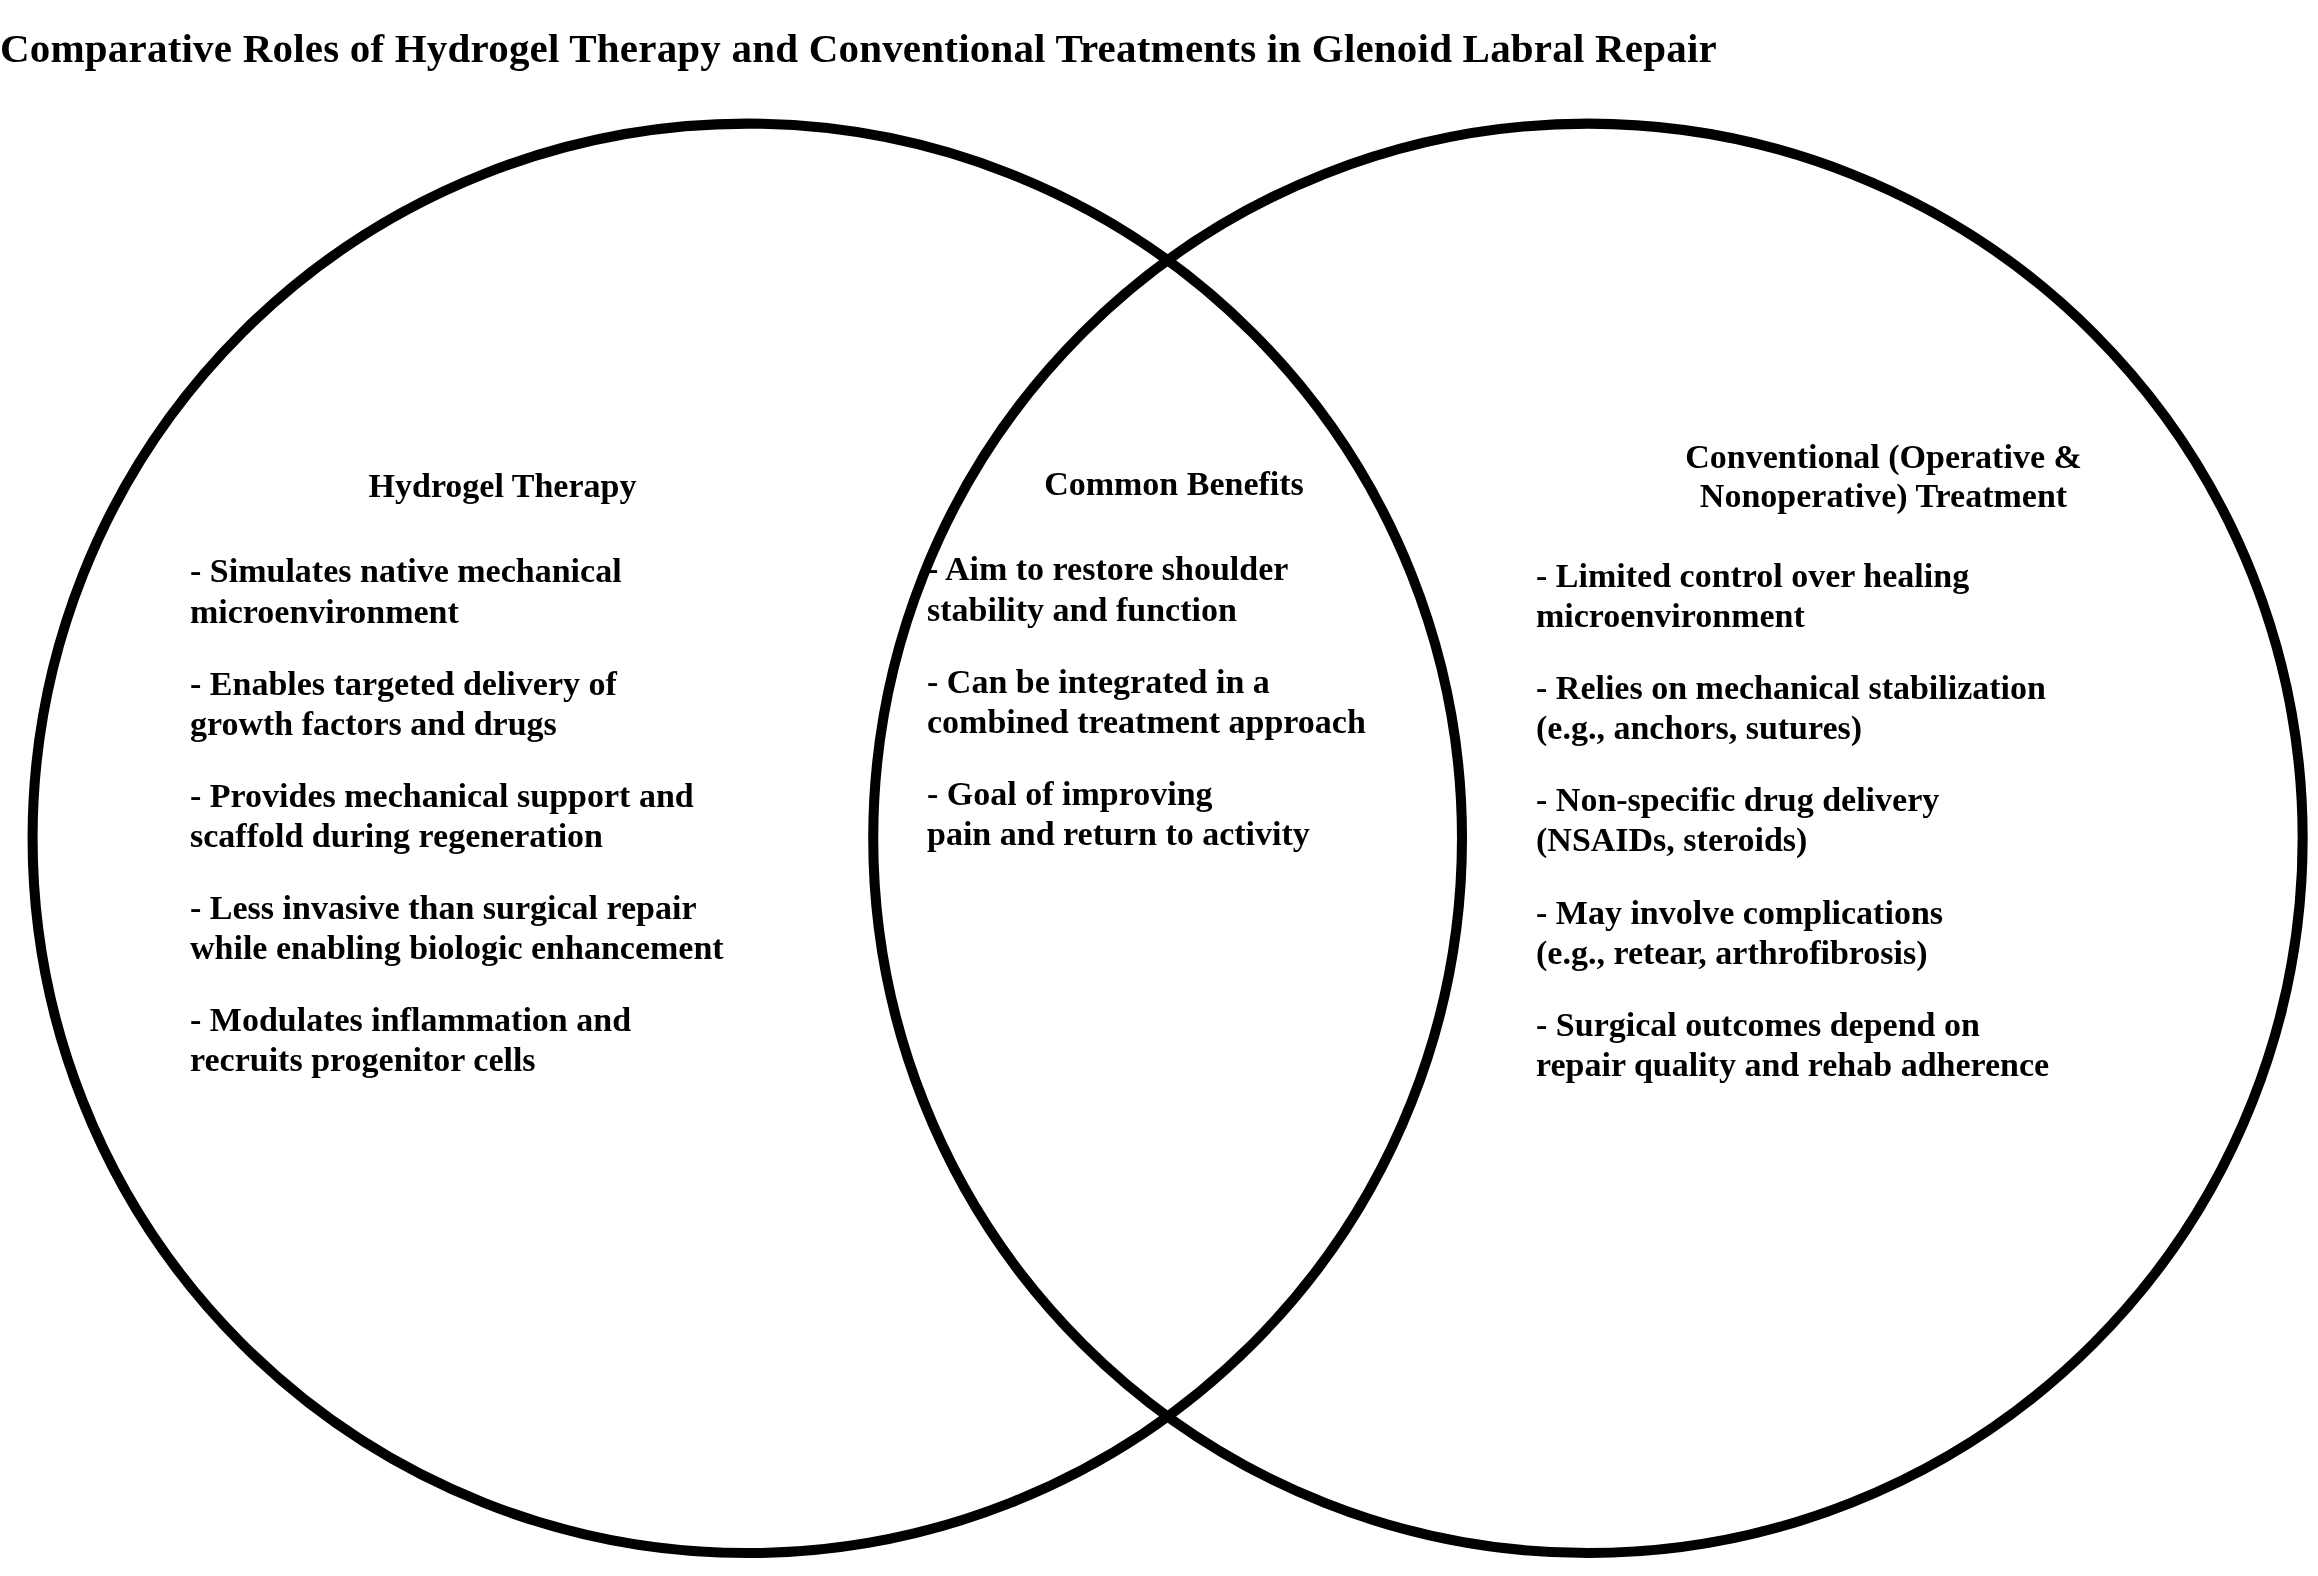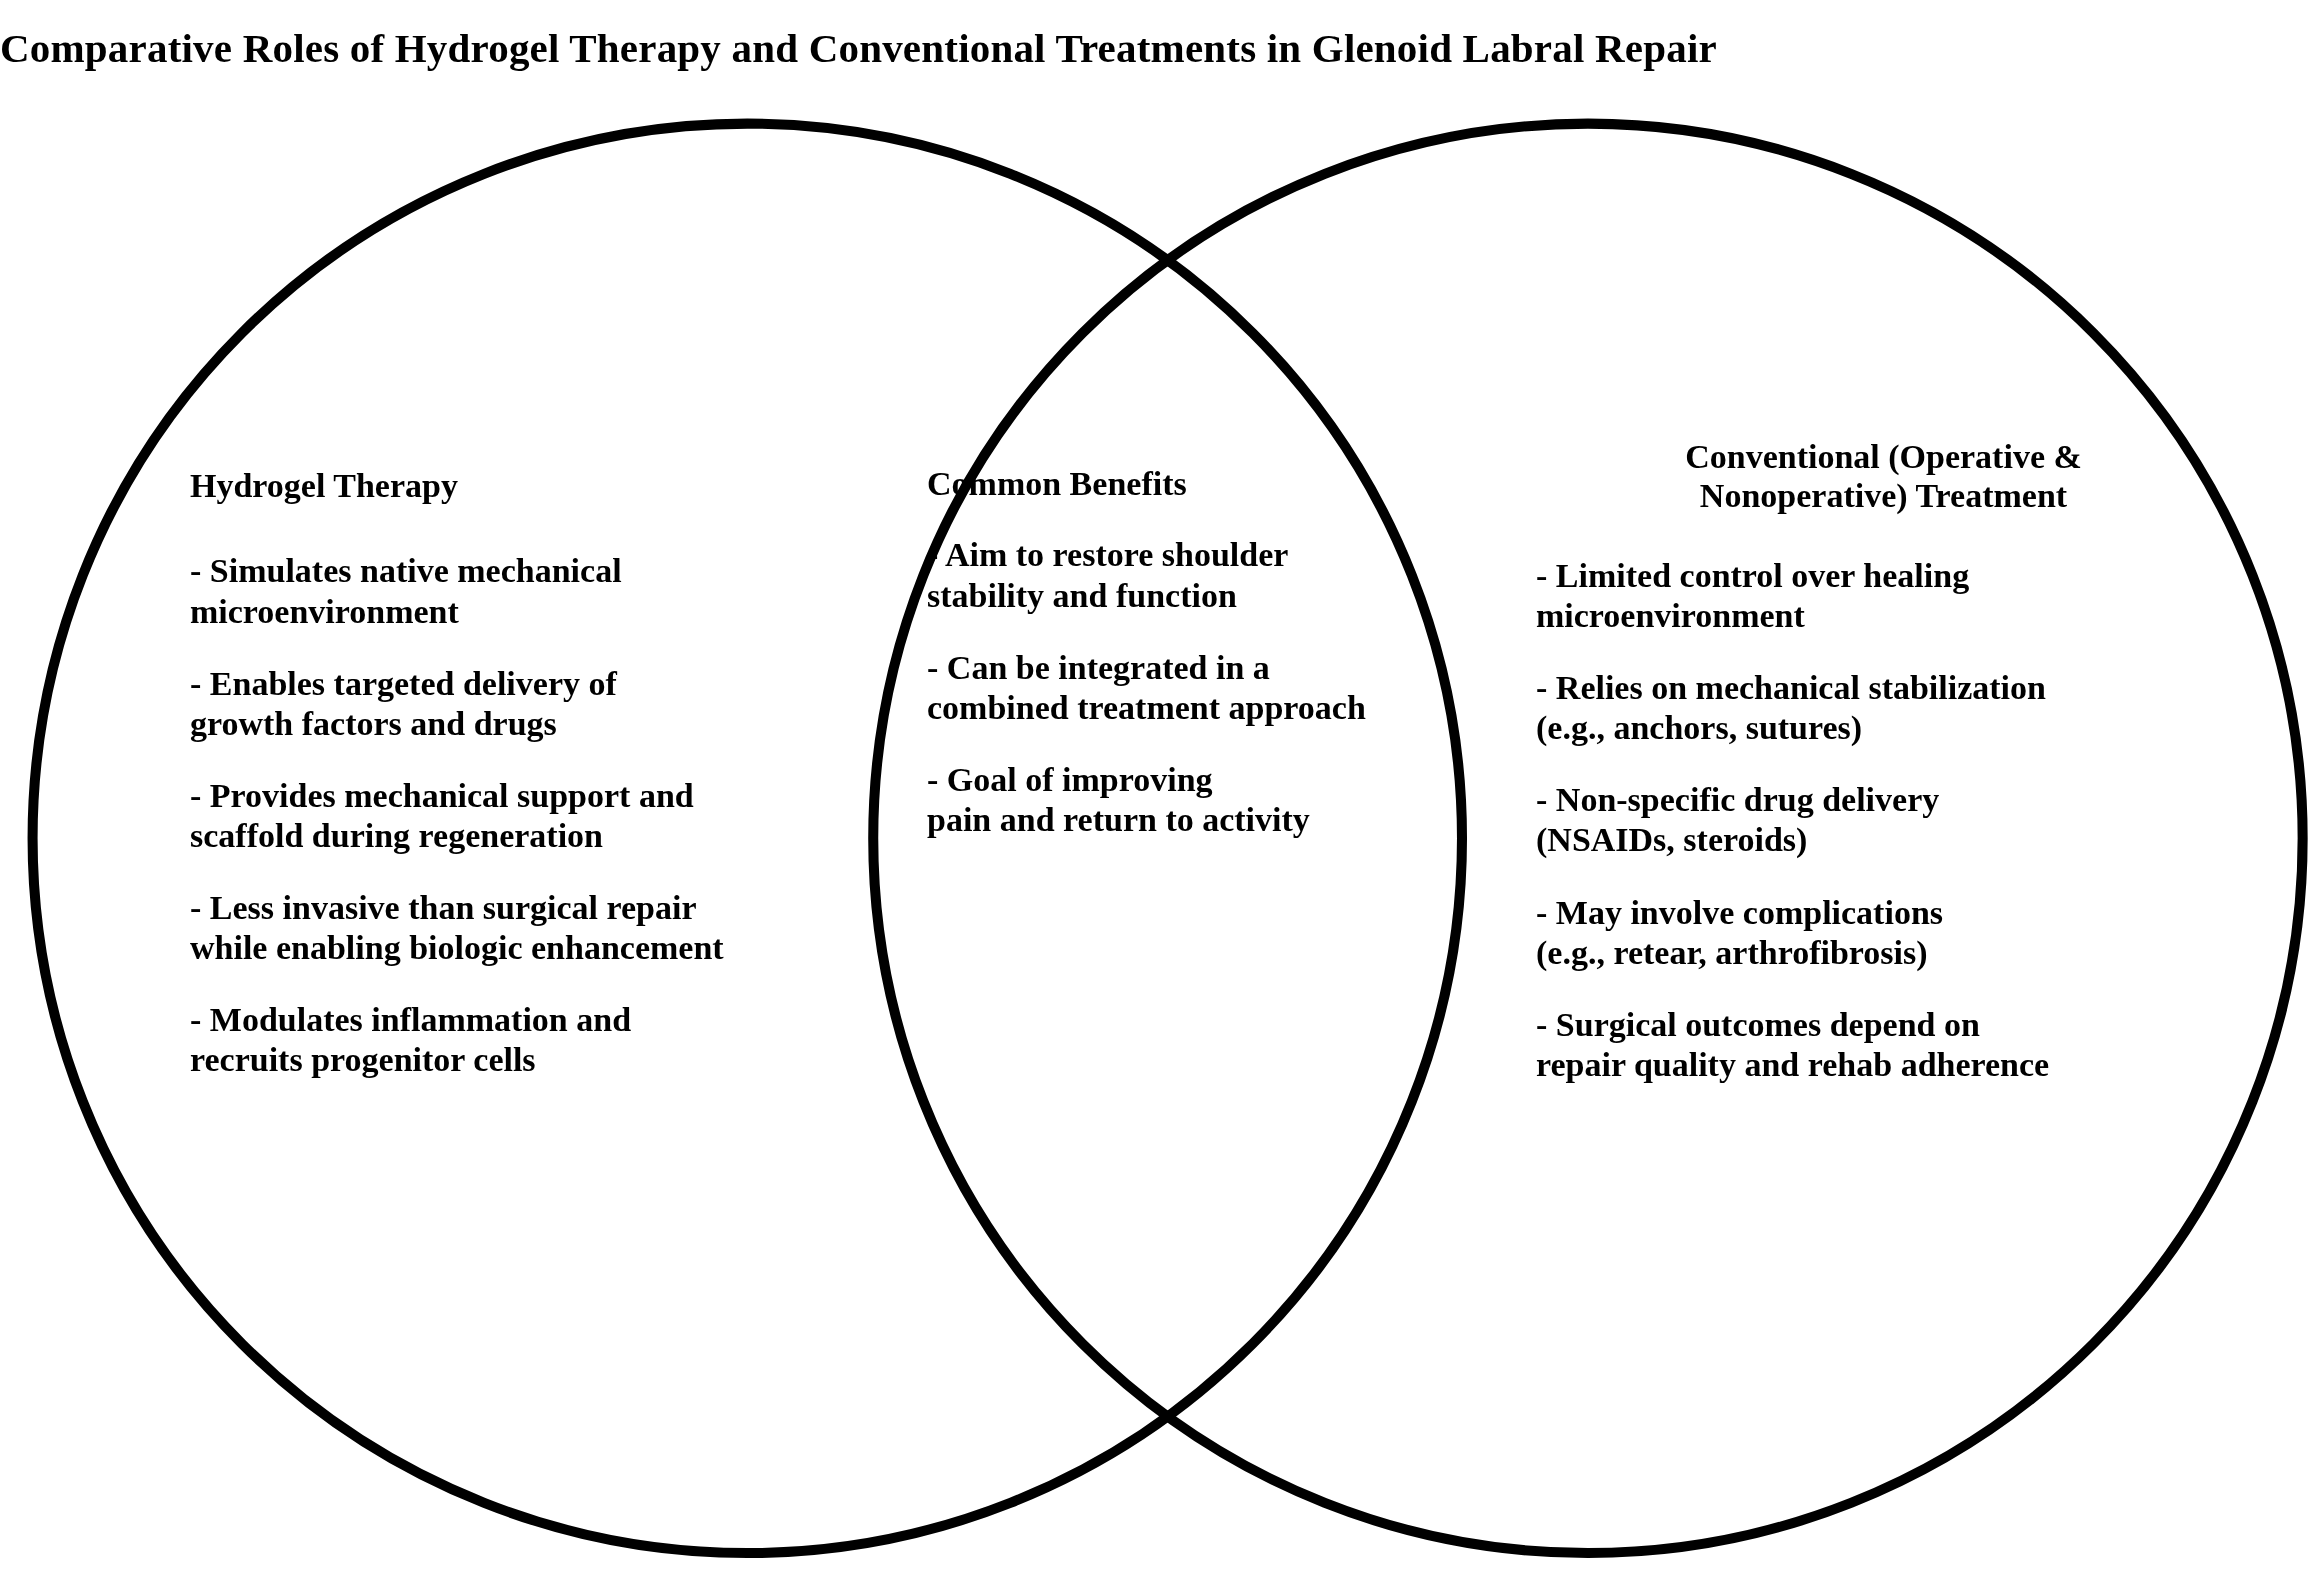--- a/index.html
+++ b/index.html
@@ -65,34 +65,35 @@
   .bullets li:last-child { margin-bottom: 4px; }
 
   
   #col-left {
     left: 190px;
     top: 466px;
     width: 695px;
     text-align: left;
   }
   #col-left .col-heading {
-    text-align: left;
+    text-align: center;
     padding-right: 70px;
     margin-bottom: 46px;
   }
 
   
   #col-center {
     left: 927px;
     top: 464px;
     width: 494px;
     text-align: left;
   }
   #col-center .col-heading {
-    margin-bottom: 32px;
+    text-align: center;
+    margin-bottom: 46px;
   }
   #col-center .bullets li {
     margin-bottom: 32px;
   }
 
   
   #col-right {
     left: 1536px;
     top: 437px;
     width: 695px;

